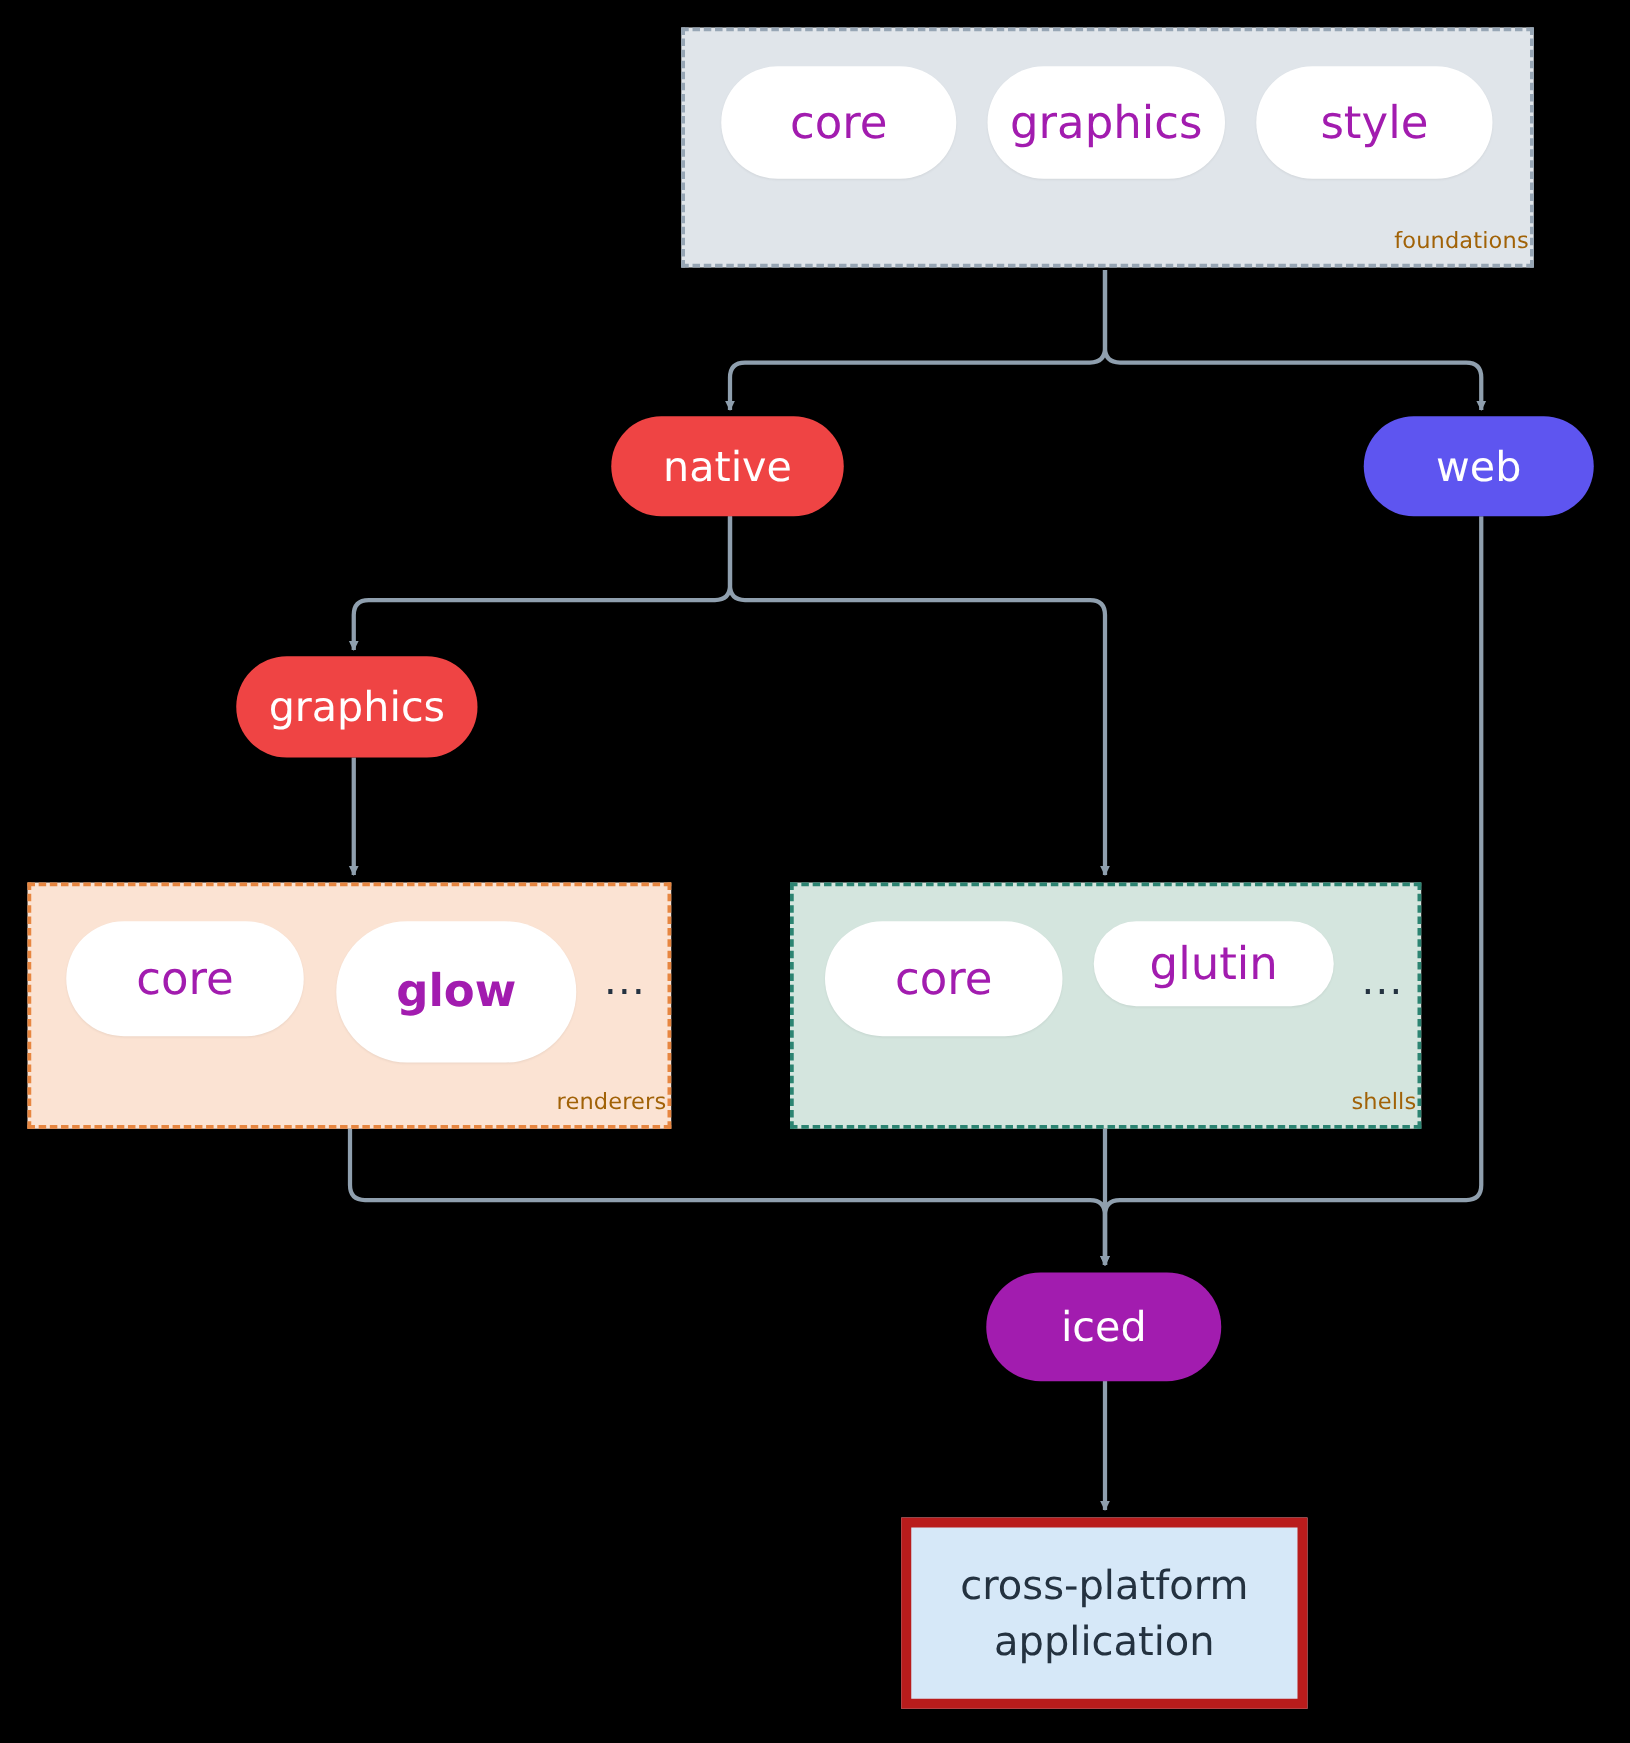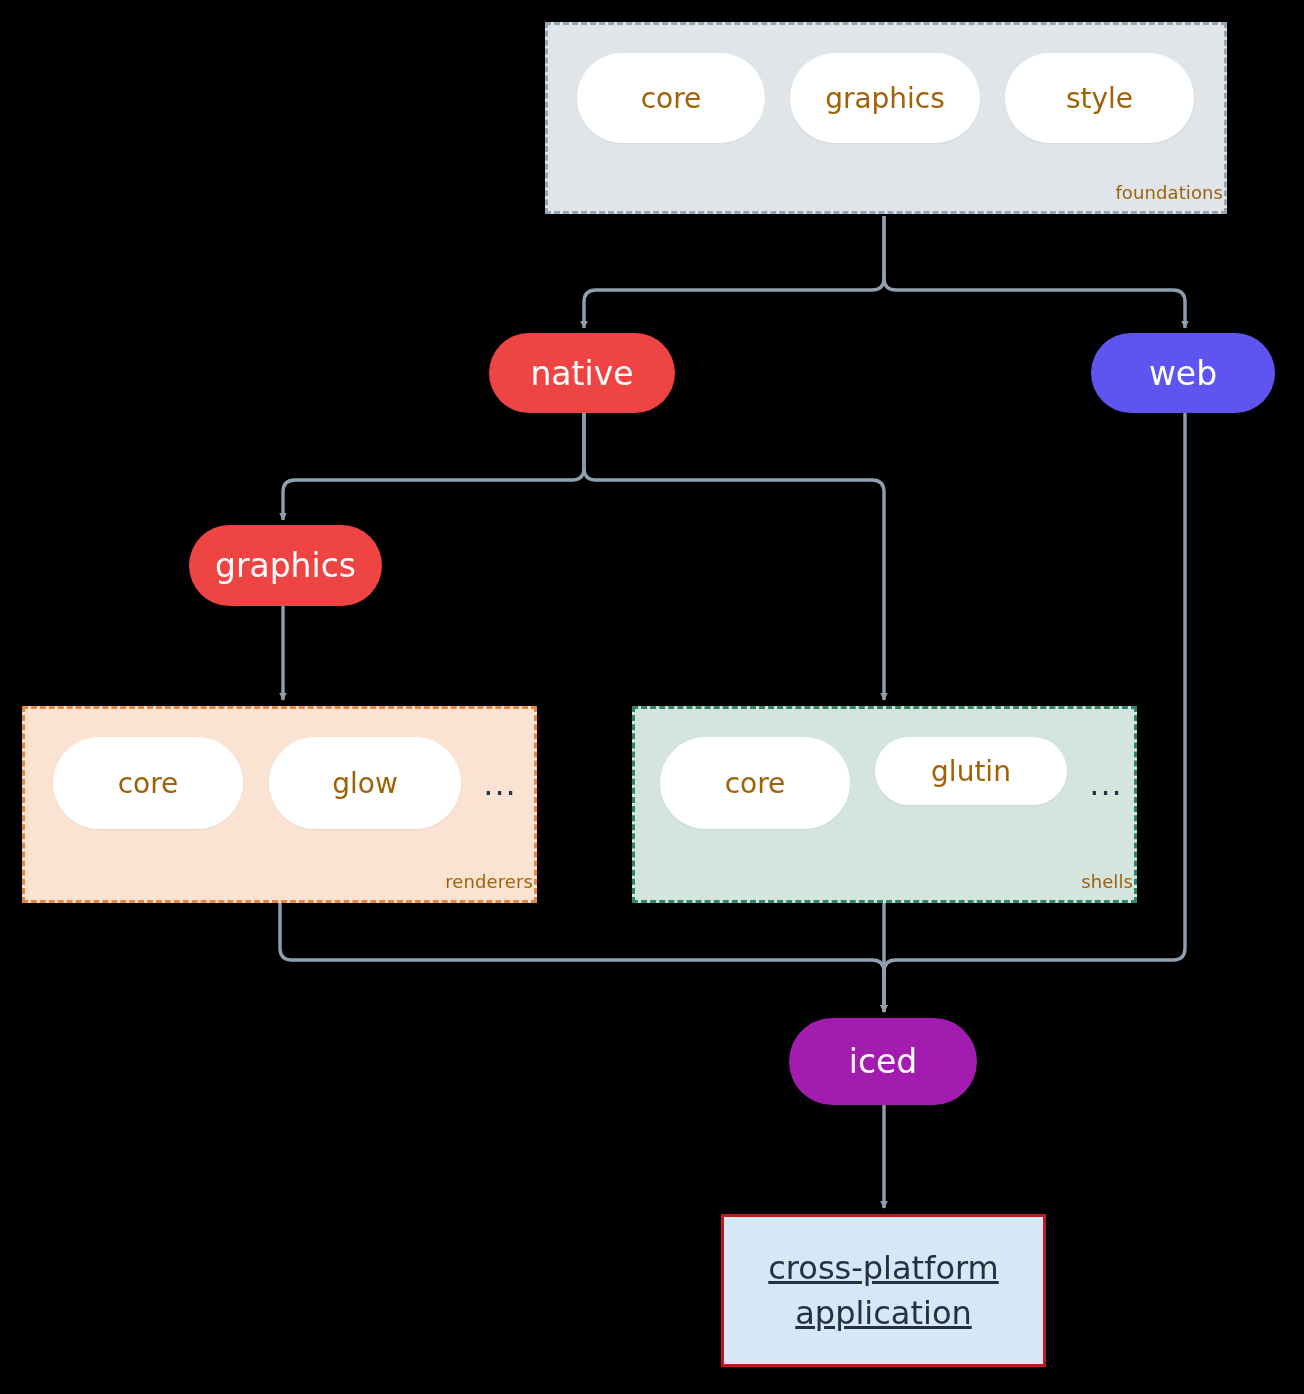--- a/index.html
+++ b/index.html
@@ -63,22 +63,22 @@
 
   
   .pill-white {
     position: absolute;
     box-sizing: border-box;
     background: #ffffff;
     border-radius: 999px;
     display: flex;
     align-items: center;
     justify-content: center;
-    color: #a16207;
-    font-size: 28px;
+    color: #a21caf;
+    font-size: 36px;
     box-shadow: 0 1px 2px rgba(0,0,0,0.06);
   }
   .ellipsis {
     position: absolute;
     color: #243240;
     font-size: 32px;
     letter-spacing: 1px;
     display: flex;
     align-items: center;
     justify-content: center;
@@ -99,30 +99,29 @@
   .node-native { left: 489px; top: 333px; width: 186px; height: 80px; background: #ef4444; }
   .node-web    { left: 1091px; top: 333px; width: 184px; height: 80px; background: #5e55f0; }
   .node-graphics { left: 189px; top: 525px; width: 193px; height: 81px; background: #ef4444; }
   .node-iced   { left: 789px; top: 1018px; width: 188px; height: 87px; background: #a21caf; }
 
   
   .rect-node {
     position: absolute;
     box-sizing: border-box;
     background: #d6e8f8;
-    border: 3px solid #b91c1c;
+    border: 8px solid #b91c1c;
     display: flex;
     flex-direction: column;
     align-items: center;
     justify-content: center;
     color: #243240;
     font-size: 32px;
     line-height: 1.38;
     text-align: center;
-    text-decoration: underline;
   }
   .node-app { left: 721px; top: 1214px; width: 325px; height: 153px; }
 </style>
 </head>
 <body>
 
 <div id="stage">
 
   <svg id="edge-layer" viewBox="0 0 1304 1394" width="1304" height="1394" xmlns="http://www.w3.org/2000/svg">
     <defs>
@@ -164,21 +163,21 @@
       <div class="pill-white" style="left:457px; top:28px; width:189px; height:90px;">
         <span>style</span>
       </div>
       <div class="cluster-label">foundations</div>
     </div>
 
     <div class="cluster cluster-renderers">
       <div class="pill-white" style="left:28px; top:28px; width:190px; height:92px;">
         <span>core</span>
       </div>
-      <div class="pill-white" style="left:244px; top:28px; width:192px; height:92px;">
+      <div class="pill-white" style="left:244px; top:28px; width:192px; height:113px;font-weight:bold;">
         <span>glow</span>
       </div>
       <div class="ellipsis" style="left:452px; top:58px; width:46px; height:34px;">...</div>
       <div class="cluster-label">renderers</div>
     </div>
 
     <div class="cluster cluster-shells">
       <div class="pill-white" style="left:25px; top:28px; width:190px; height:92px;">
         <span>core</span>
       </div>

